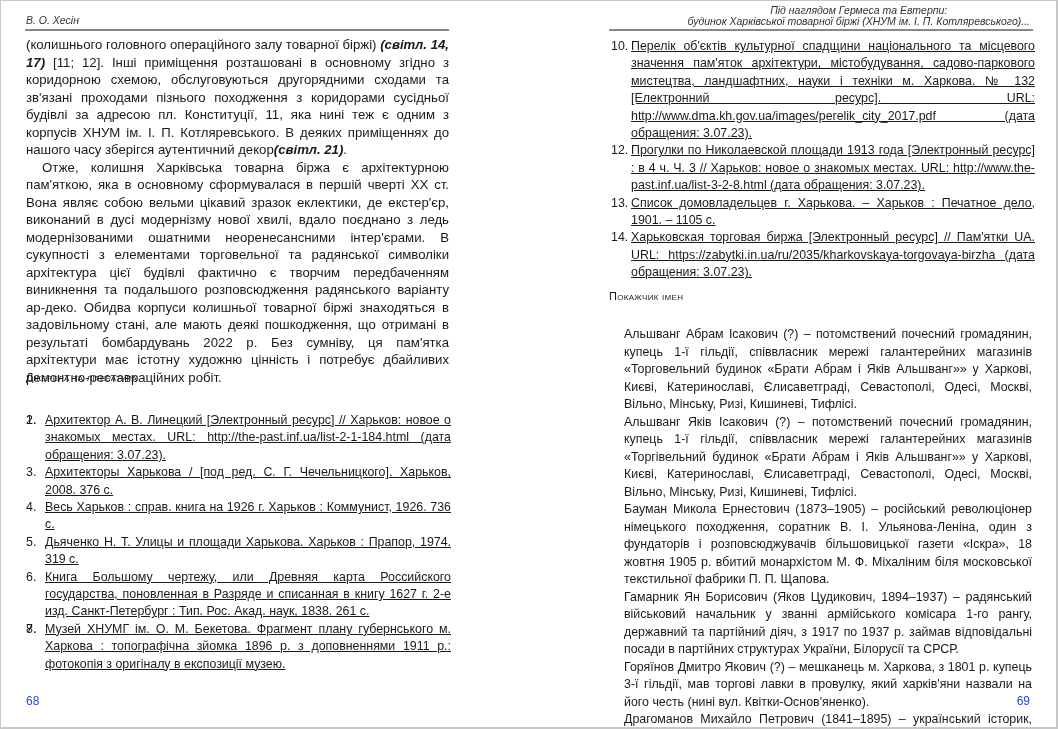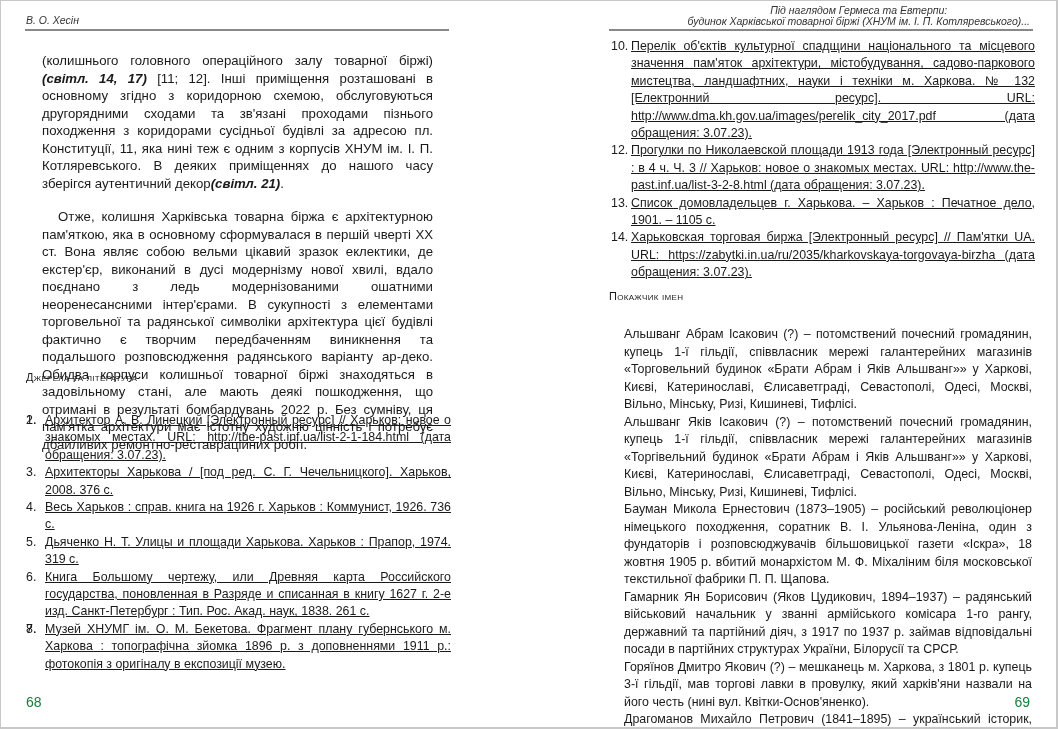--- a/index.html
+++ b/index.html
@@ -9,35 +9,35 @@
   .page.left { left:0; width:528px; }
   .page.right { left:528px; width:527px; }
   .running-head { position:absolute; font-style:italic; font-size:10.5px; color:#333; line-height:11px; }
   .left .running-head { left:25px; top:14px; }
   .right .running-head { right:26px; top:4px; text-align:center; }
   .head-rule { position:absolute; height:2px; background:#888; }
   .left .head-rule { left:24px; width:424px; top:28px; }
   .right .head-rule { left:80px; width:424px; top:28px; }
   .body-text { position:absolute; font-size:13.2px; line-height:17.5px; text-align:justify; }
   .left .body-text { left:25px; top:35px; width:423px; }
-  .body-text p { margin:16px; }
+  .body-text p { margin:0; }
   .body-text p.indent { text-indent:16px; }
   .ref { font-style:italic; font-weight:bold; }
   .section-title { position:absolute; font-size:11px; letter-spacing:0.3px; font-variant:small-caps; text-align:left; }
   .left .section-title { left:25px; width:423px; top:370px; }
   .right .section-title { left:80px; width:424px; top:289px; }
   .refs { position:absolute; margin:0; padding:0; list-style:none; font-size:12.4px; line-height:17.4px;text-decoration:underline; }
   .left .refs { left:25px; top:411px; width:425px; }
   .right .refs { left:82px; top:37px; width:424px; }
   .refs li { position:relative; padding-left:19px; text-align:justify; }
   .right .refs li { padding-left:20px; }
   .refs li .num { position:absolute; left:0; top:0; }
   .index { position:absolute; left:95px; top:325px; width:408px; font-size:12.4px; line-height:17.5px; text-align:justify; }
   .index p { margin:0; }
-  .page-num { position:absolute; font-size:14px; color:#15803d; }
+  .page-num { position:absolute; font-size:12px; color:#1d4ed8; }
   .left .page-num { left:25px; top:693px; }
   .right .page-num { right:26px; top:693px; }
 </style>
 </head>
 <body>
 
 <div class="spread">
 
   <div class="page left">
     <div class="running-head">В. О. Хесін</div>

